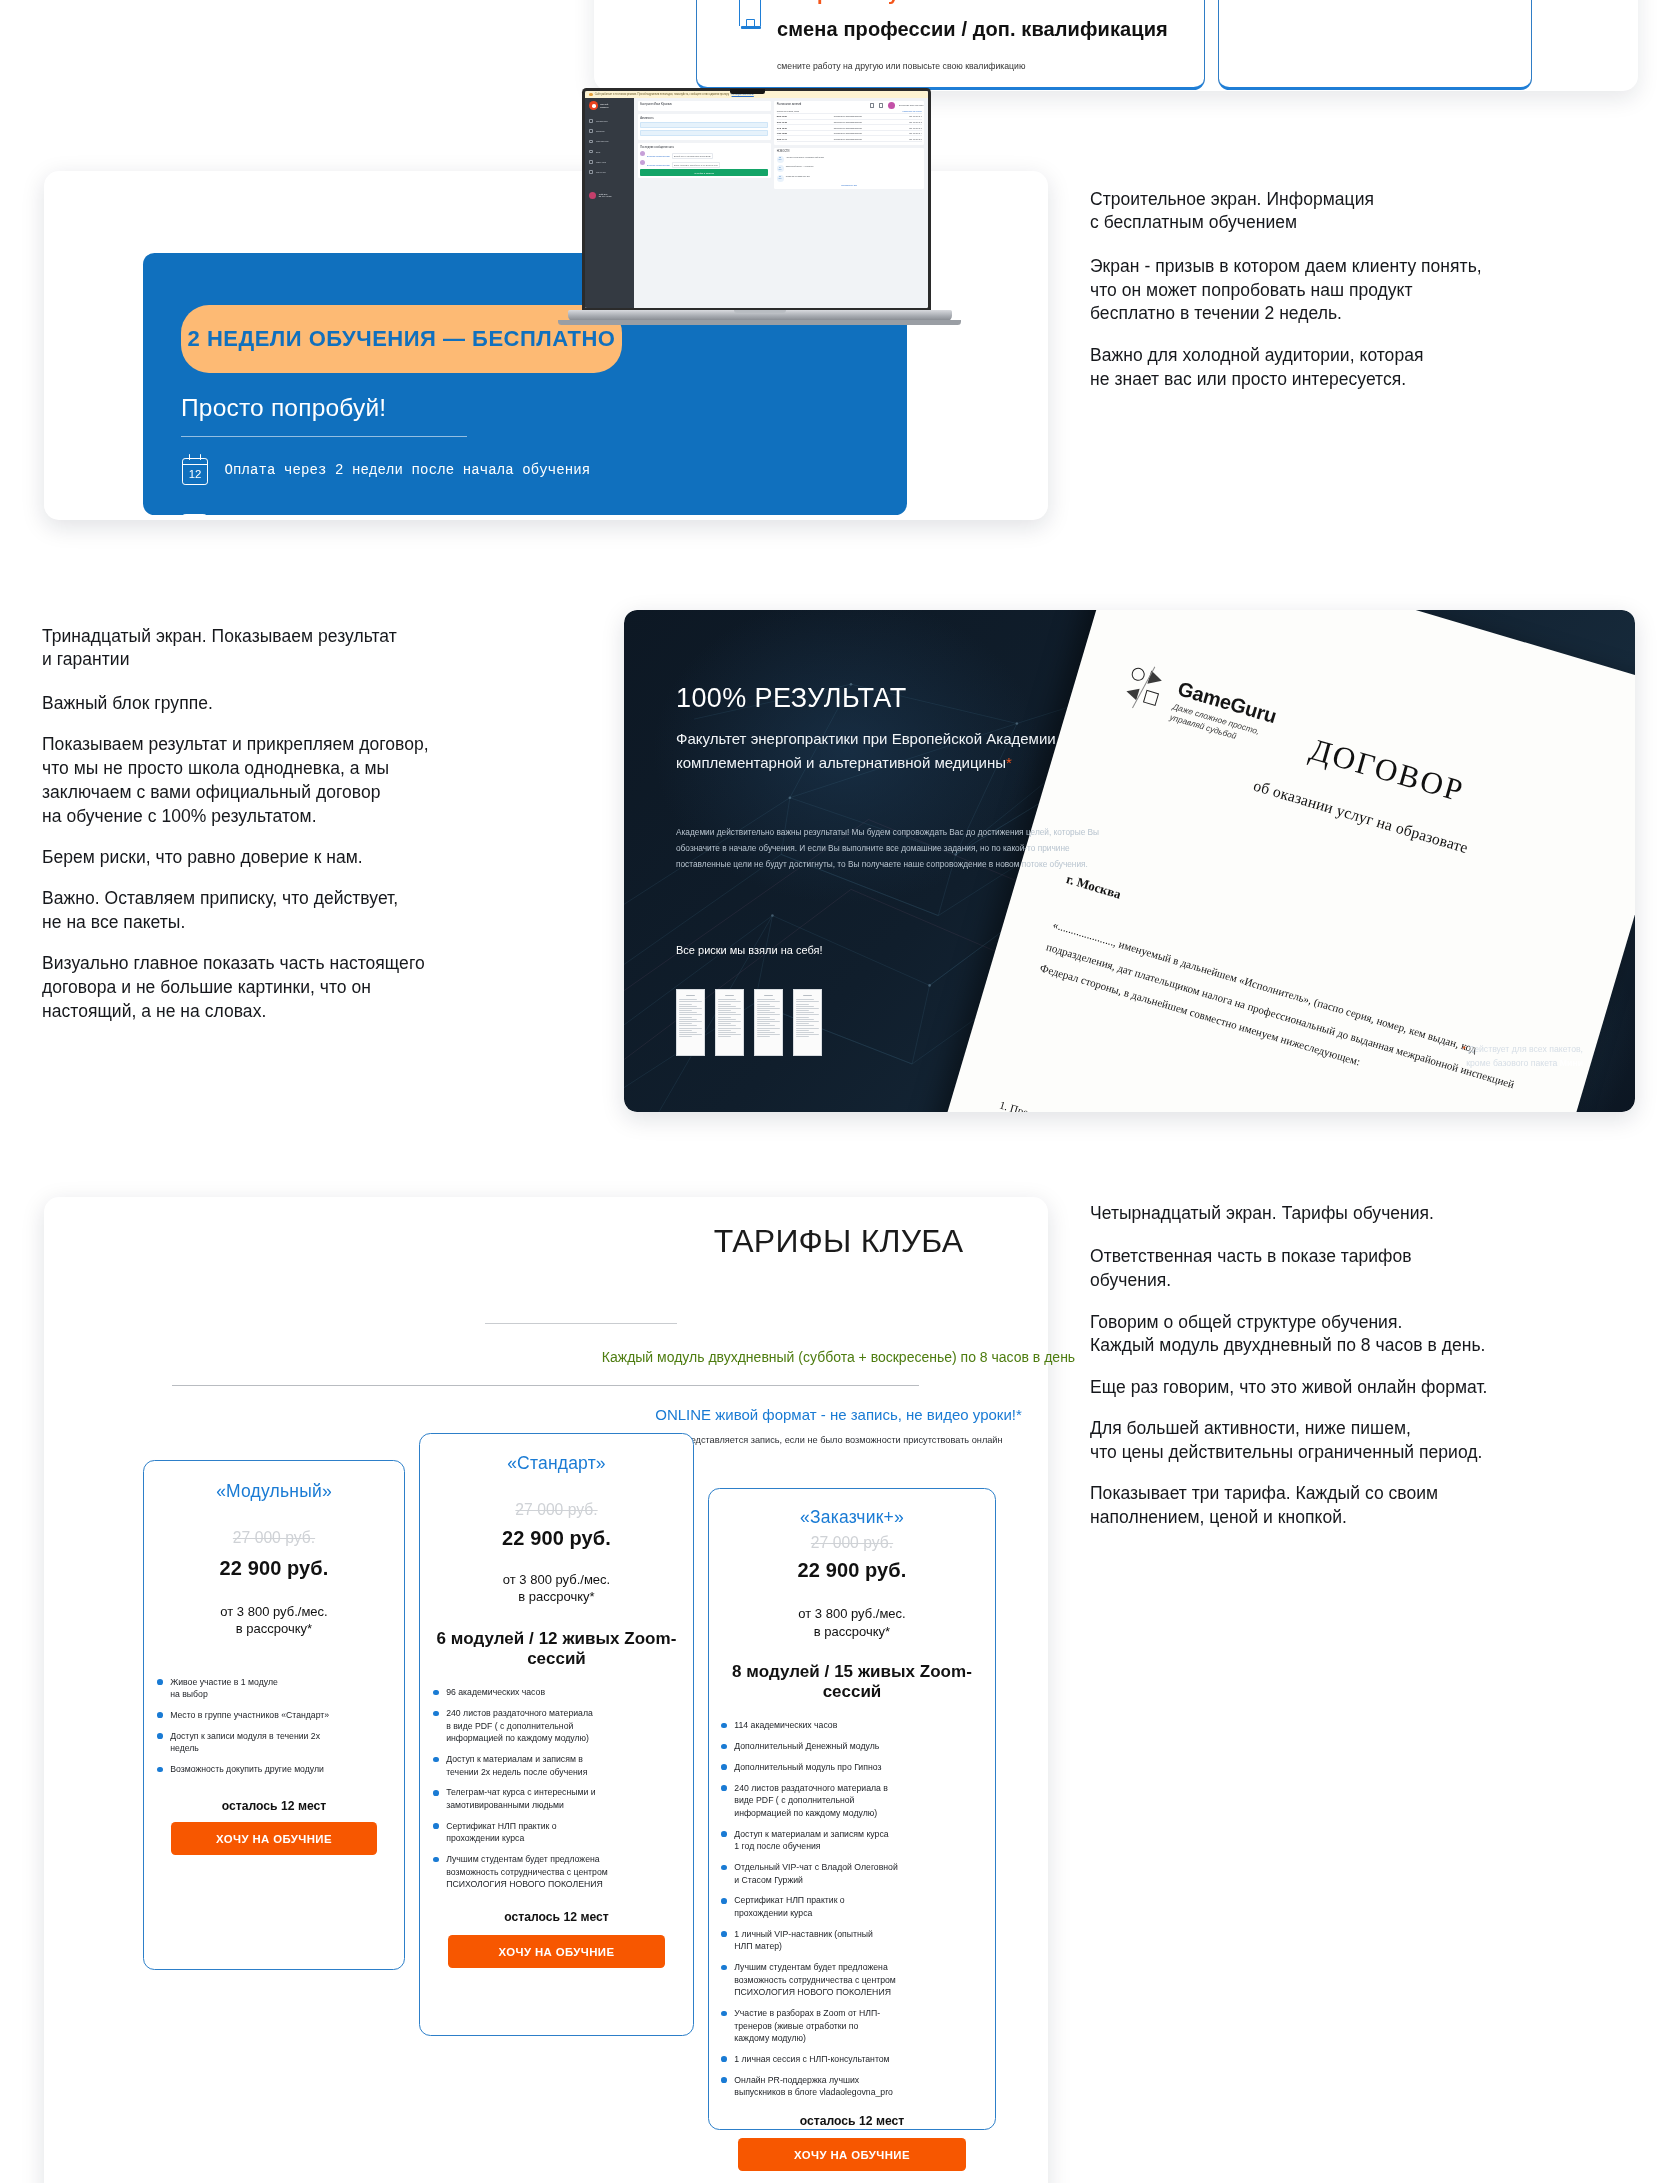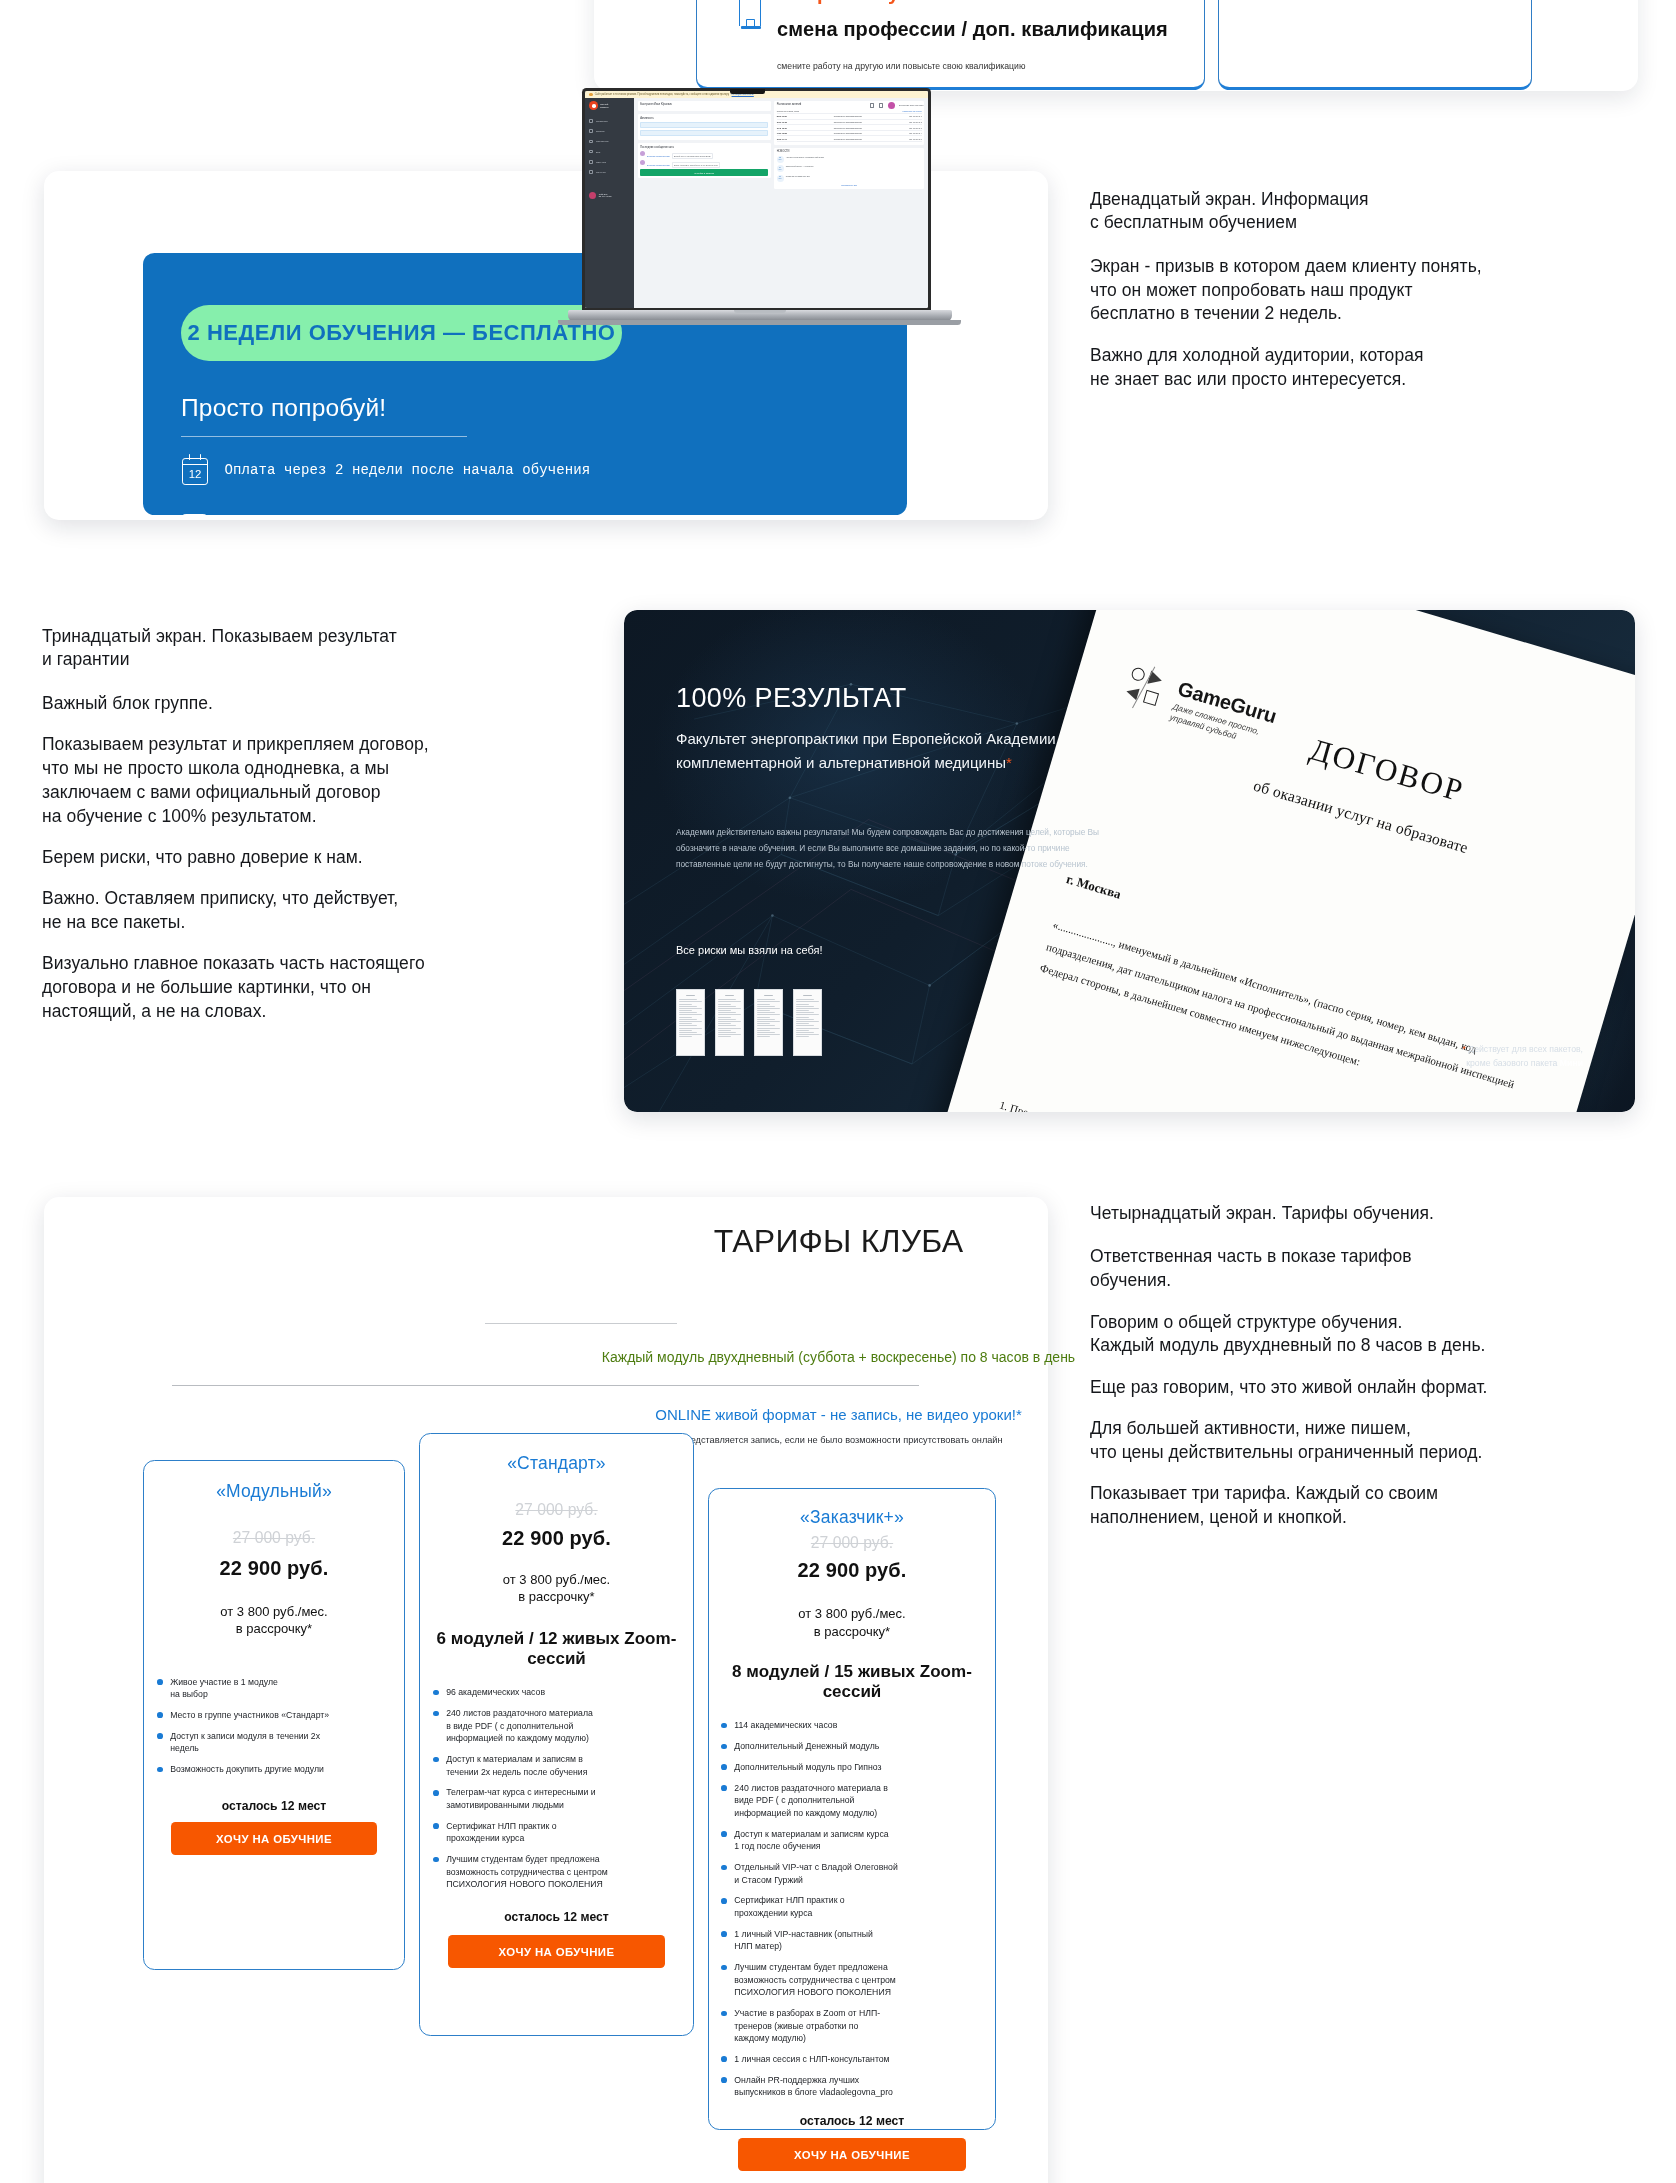--- a/index.html
+++ b/index.html
@@ -48,22 +48,22 @@
   .s11-ico .stem{left:0.9px;top:-20px;width:1.3px;height:34px;}
   .s11-ico .stem2{left:22px;top:-20px;width:1.3px;height:34px;}
 
   
   #s12-panel{left:44px;top:171px;width:1004px;height:349px;}
   #s12-blue{
     position:absolute;left:143px;top:253px;width:764px;height:262px;
     background:#1070be;border-radius:11.4px;overflow:hidden;
   }
   #s12-pill{
-    position:absolute;left:38px;top:52px;width:441px;height:56px;
-    background:#86efac;border-radius:28px;display:flex;align-items:center;justify-content:center;text-align:right;
+    position:absolute;left:38px;top:52px;width:441px;height:68px;
+    background:#fdba74;border-radius:28px;display:flex;align-items:center;justify-content:center;text-align:right;
   }
   #s12-pill span{font-size:22px;font-weight:700;color:#1070be;letter-spacing:0.5px;white-space:nowrap;}
   #s12-try{position:absolute;left:38px;top:141px;font-size:24.5px;font-weight:400;color:#fff;letter-spacing:0.2px;}
   #s12-rule{position:absolute;left:38px;top:183px;width:286px;height:0.9px;background:rgba(255,255,255,.55);}
   .s12-feat{position:absolute;display:flex;align-items:flex-start;gap:16.6px;color:#fff;}
   .s12-feat .txt{font-size:14px;line-height:1.72;font-weight:300;letter-spacing:0.1px;font-family:Liberation Mono, monospace;}
   #s12-f1{left:39px;top:205px;}
   #s12-f2{left:39px;top:261px;}
   .ico-cal{width:26px;height:27px;border:1.3px solid #fff;border-radius:3.1px;position:relative;flex:none;}
   .ico-cal:before{content:"";position:absolute;left:-1.3px;right:-1.3px;top:5.2px;height:1.3px;background:#fff;}
@@ -368,21 +368,21 @@
             </div>
           </div>
         </div>
       </div>
     </div>
     <div id="lt-base"></div>
     <div id="lt-foot"></div>
   </div>
 
   <div class="note" id="s12-note" style="position:absolute;left:1090px;top:188px;width:563px;">
-    <h3 style="white-space:pre-line">Двенадцатый экран. Информация
+    <h3 style="white-space:pre-line">Строительное экран. Информация
 с бесплатным обучением</h3>
     <p style="white-space:pre-line">Экран - призыв в котором даем клиенту понять,
 что он может попробовать наш продукт
 бесплатно в течении 2 недель.</p>
     <p style="white-space:pre-line">Важно для холодной аудитории, которая
 не знает вас или просто интересуется.</p>
   </div>
 
   <div class="note" id="s13-note">
     <h3 style="white-space:pre-line">Тринадцатый экран. Показываем результат

